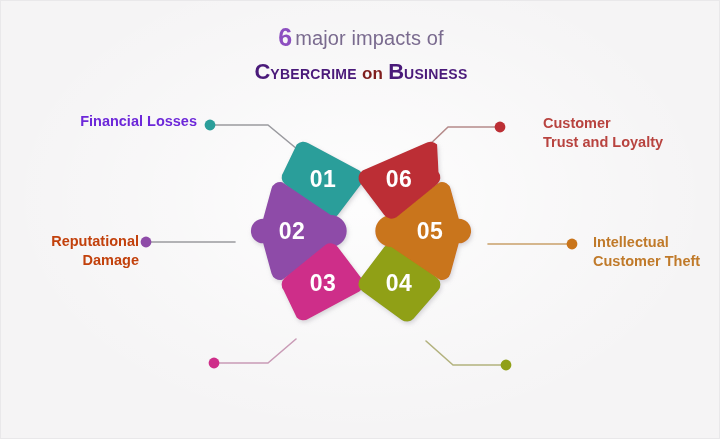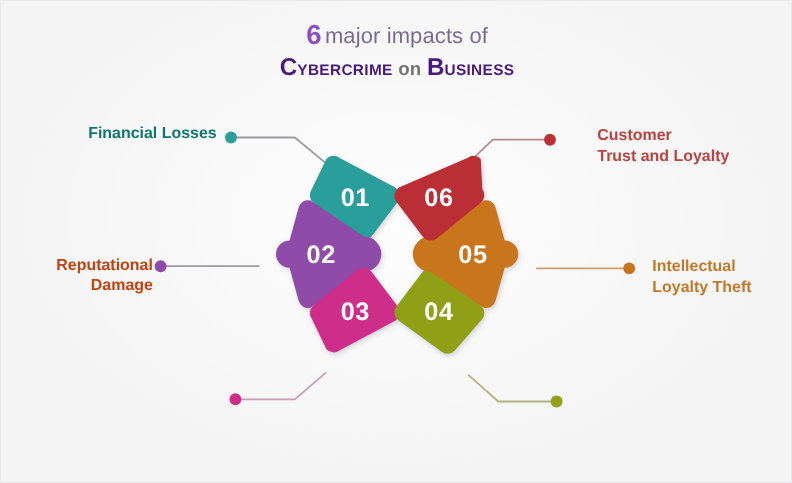--- a/index.html
+++ b/index.html
@@ -38,21 +38,21 @@
     top: 18px;
     left: 0;
     width: 720px;
     text-align: center;
     z-index: 5;
   }
   .title-line1 {
     font-size: 20px;
     letter-spacing: 0.1px;
     color: #7a6b8f;
-    line-height: 26px;
+    line-height: 37px;
     white-space: nowrap;
   }
   .title-num {
     font-size: 25px;
     font-weight: bold;
     color: #8d4fc0;
     vertical-align: -1px;
     margin-right: 3px;
   }
   .title-line2 {
@@ -66,21 +66,21 @@
     font-size: 22px;
     letter-spacing: 0px;
   }
   .tl2-small {
     font-size: 14px;
     letter-spacing: 0.3px;
   }
   .tl2-on {
     font-size: 17px;
     font-weight: bold;
-    color: #737373;
+    color: #7f1d1d;
     letter-spacing: 0.2px;
     margin: 0 5px;
   }
 
   
   #donut-wrap {
     position: absolute;
     left: 231px;
     top: 101px;
     width: 258px;
@@ -270,23 +270,23 @@
                    A 9 9 0 0 1 152.2 113.0
                    L 128.0 80.9
                    A 9 9 0 0 1 130.6 68.4
                    Z" fill="#bc2f35"></path>
           <text class="seg-num" x="167" y="77">06</text>
         </g>
       </g>
     </svg>
   </div>
 
-  <div class="label left" id="lbl-01" style="color: #0f766e;">Financial Losses</div>
+  <div class="label left" id="lbl-01" style="color: #6d28d9;">Financial Losses</div>
   <div class="label left" id="lbl-02" style="color: #c2410c;">Reputational
 Damage</div>
   <div class="label right" id="lbl-05" style="color: rgb(192, 122, 42);">Intellectual
-Loyalty Theft</div>
+Customer Theft</div>
   <div class="label right" id="lbl-06" style="color: rgb(184, 67, 63);">Customer
 Trust and Loyalty</div>
 
   <div id="watermark"></div>
 
 </div>
 
 </body></html>

